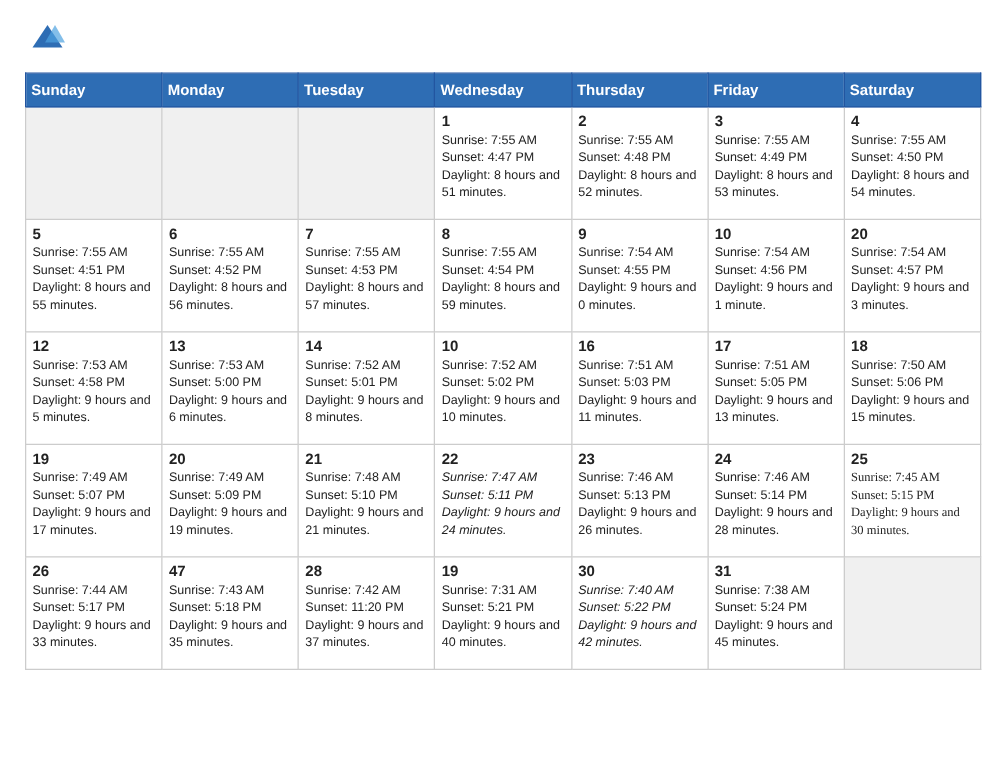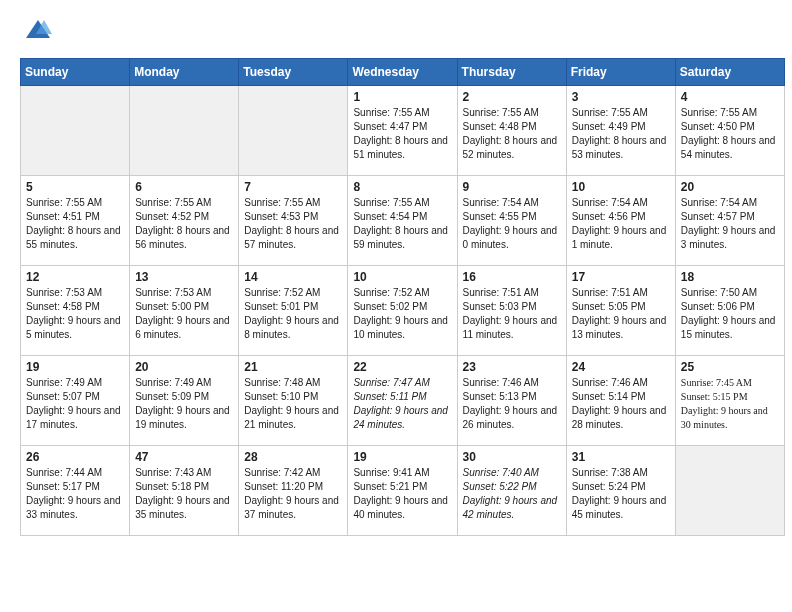--- a/index.html
+++ b/index.html
@@ -307,21 +307,21 @@
 Daylight: 9 hours and 35 minutes.</div>
           </td>
           <td>
             <span class="day-number">28</span>
             <div class="day-info" style="white-space: pre-line;">Sunrise: 7:42 AM
 Sunset: 11:20 PM
 Daylight: 9 hours and 37 minutes.</div>
           </td>
           <td>
             <span class="day-number">19</span>
-            <div class="day-info" style="white-space: pre-line;">Sunrise: 9:41 AM
+            <div class="day-info" style="white-space: pre-line;">Sunrise: 7:31 AM
 Sunset: 5:21 PM
 Daylight: 9 hours and 40 minutes.</div>
           </td>
           <td>
             <span class="day-number">30</span>
             <div class="day-info" style="white-space: pre-line; font-style: italic;">Sunrise: 7:40 AM
 Sunset: 5:22 PM
 Daylight: 9 hours and 42 minutes.</div>
           </td>
           <td>

